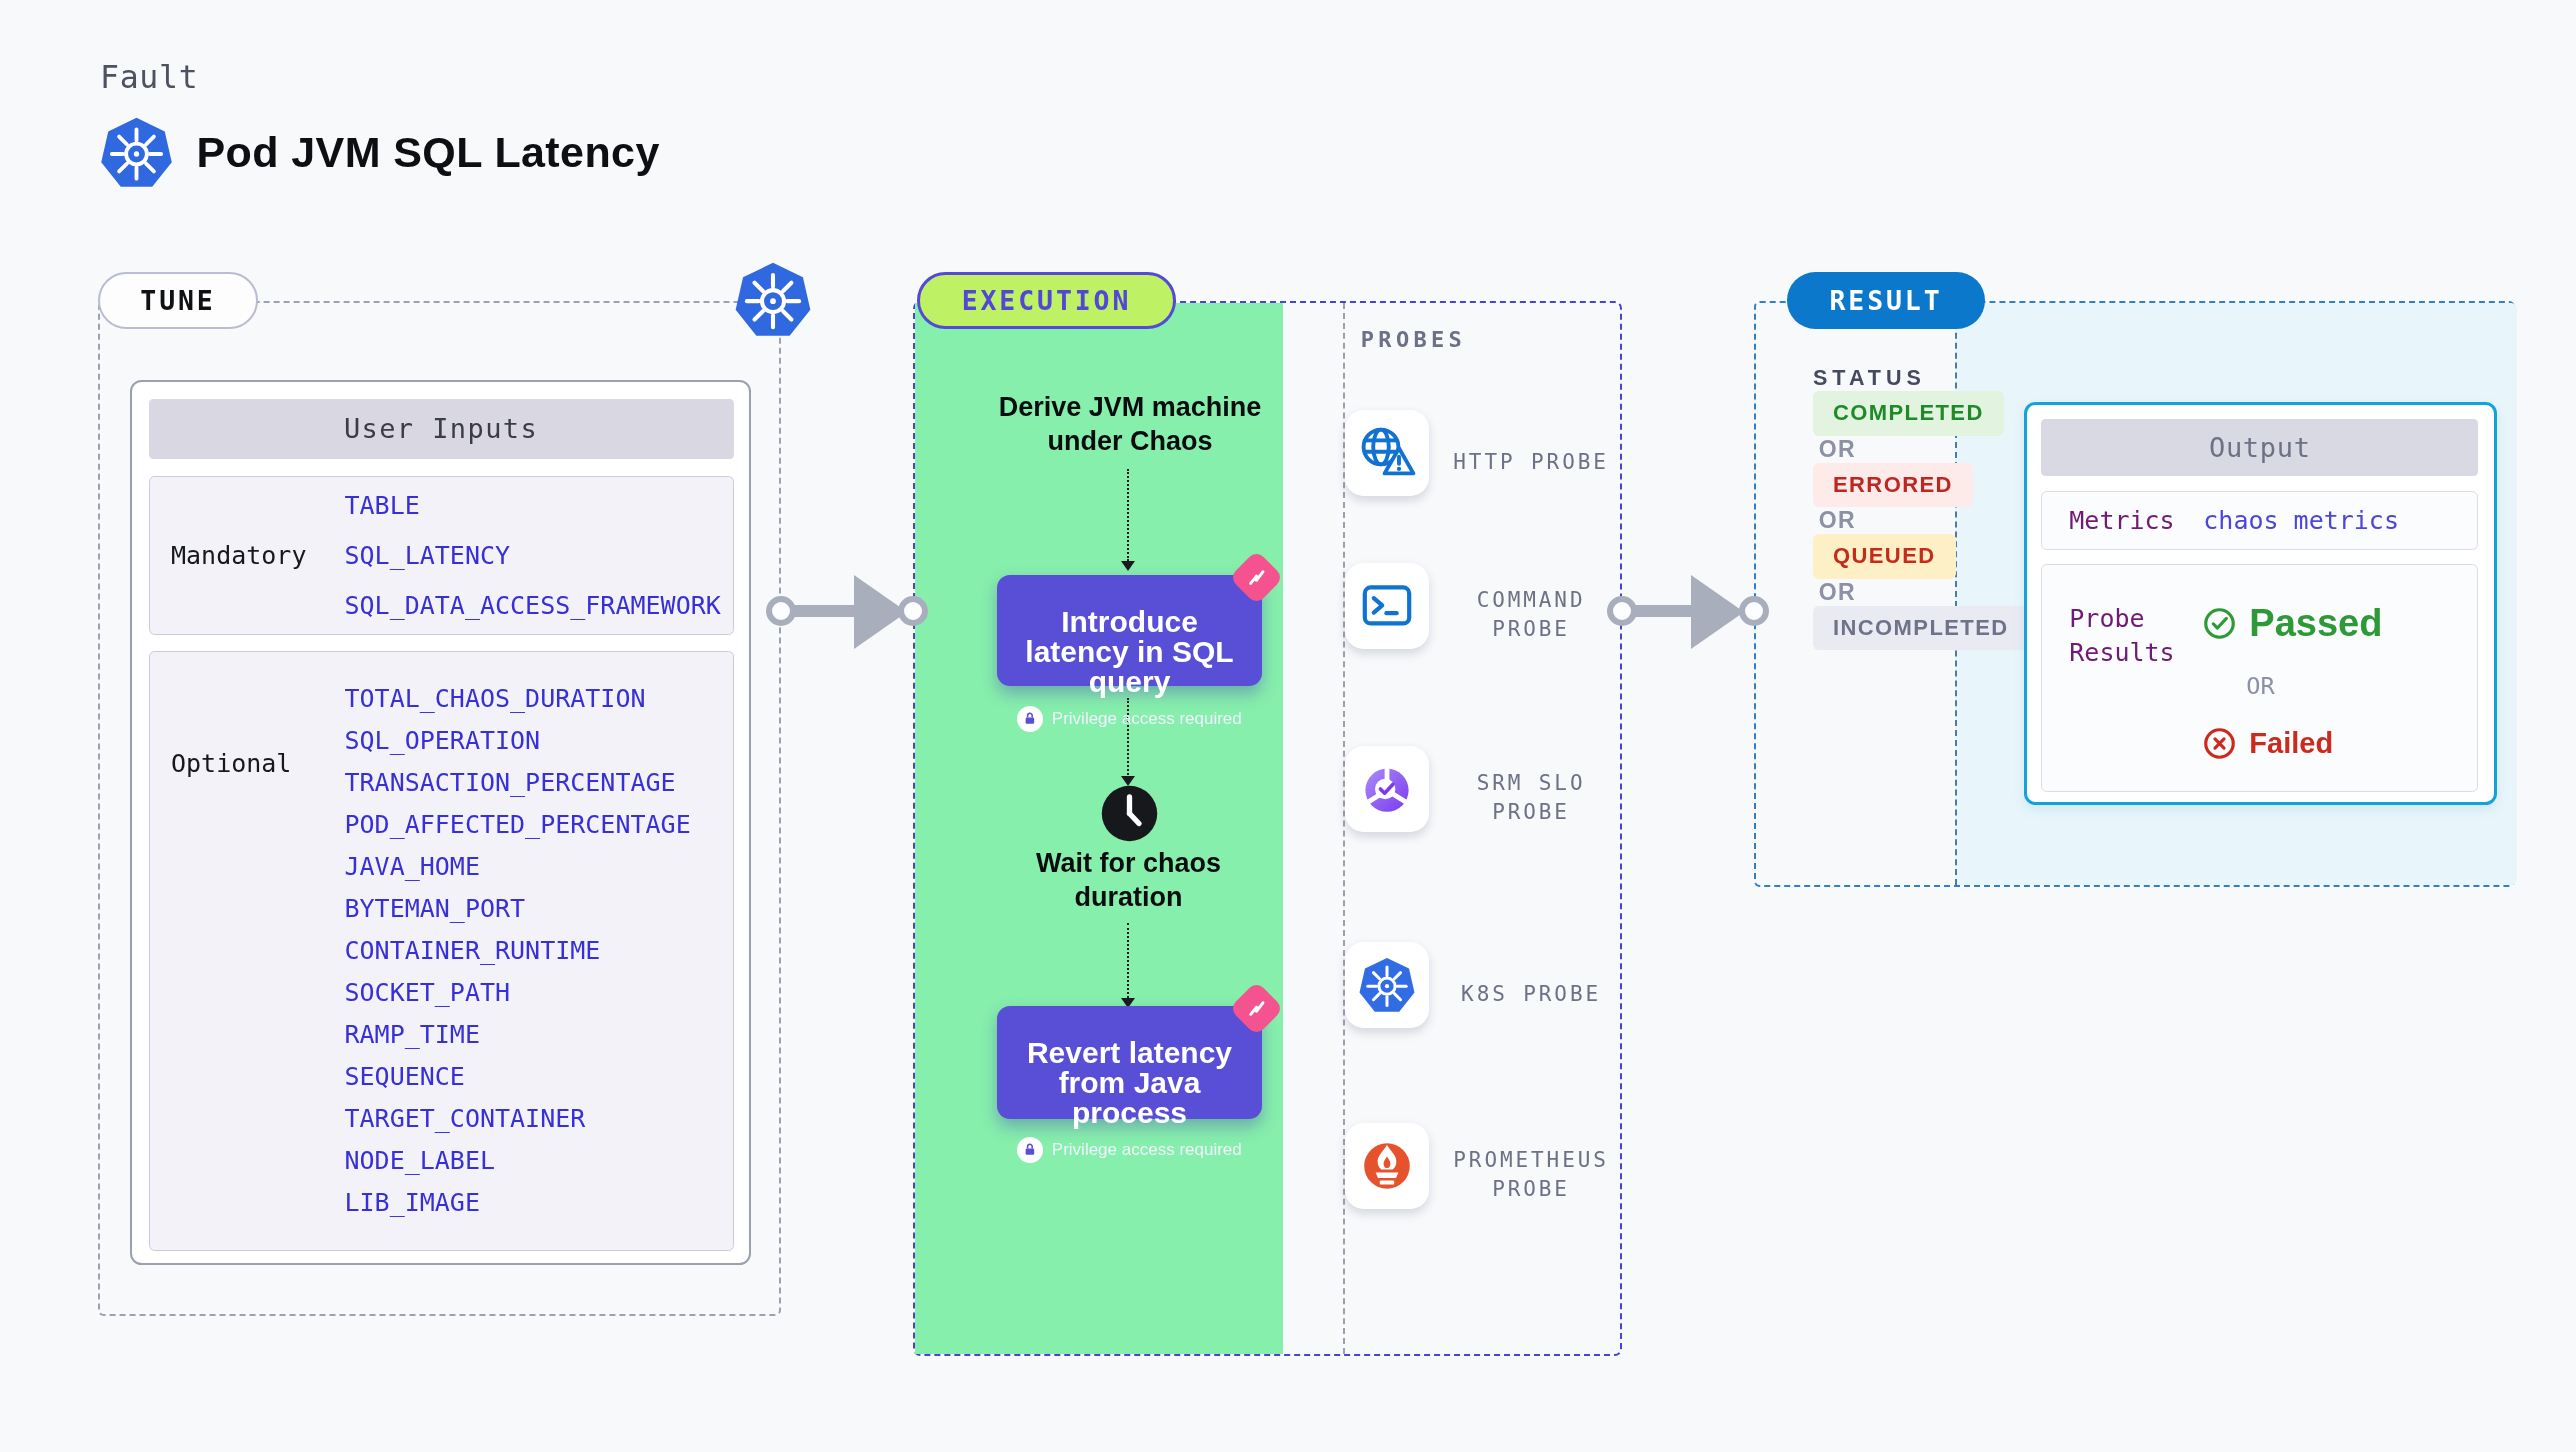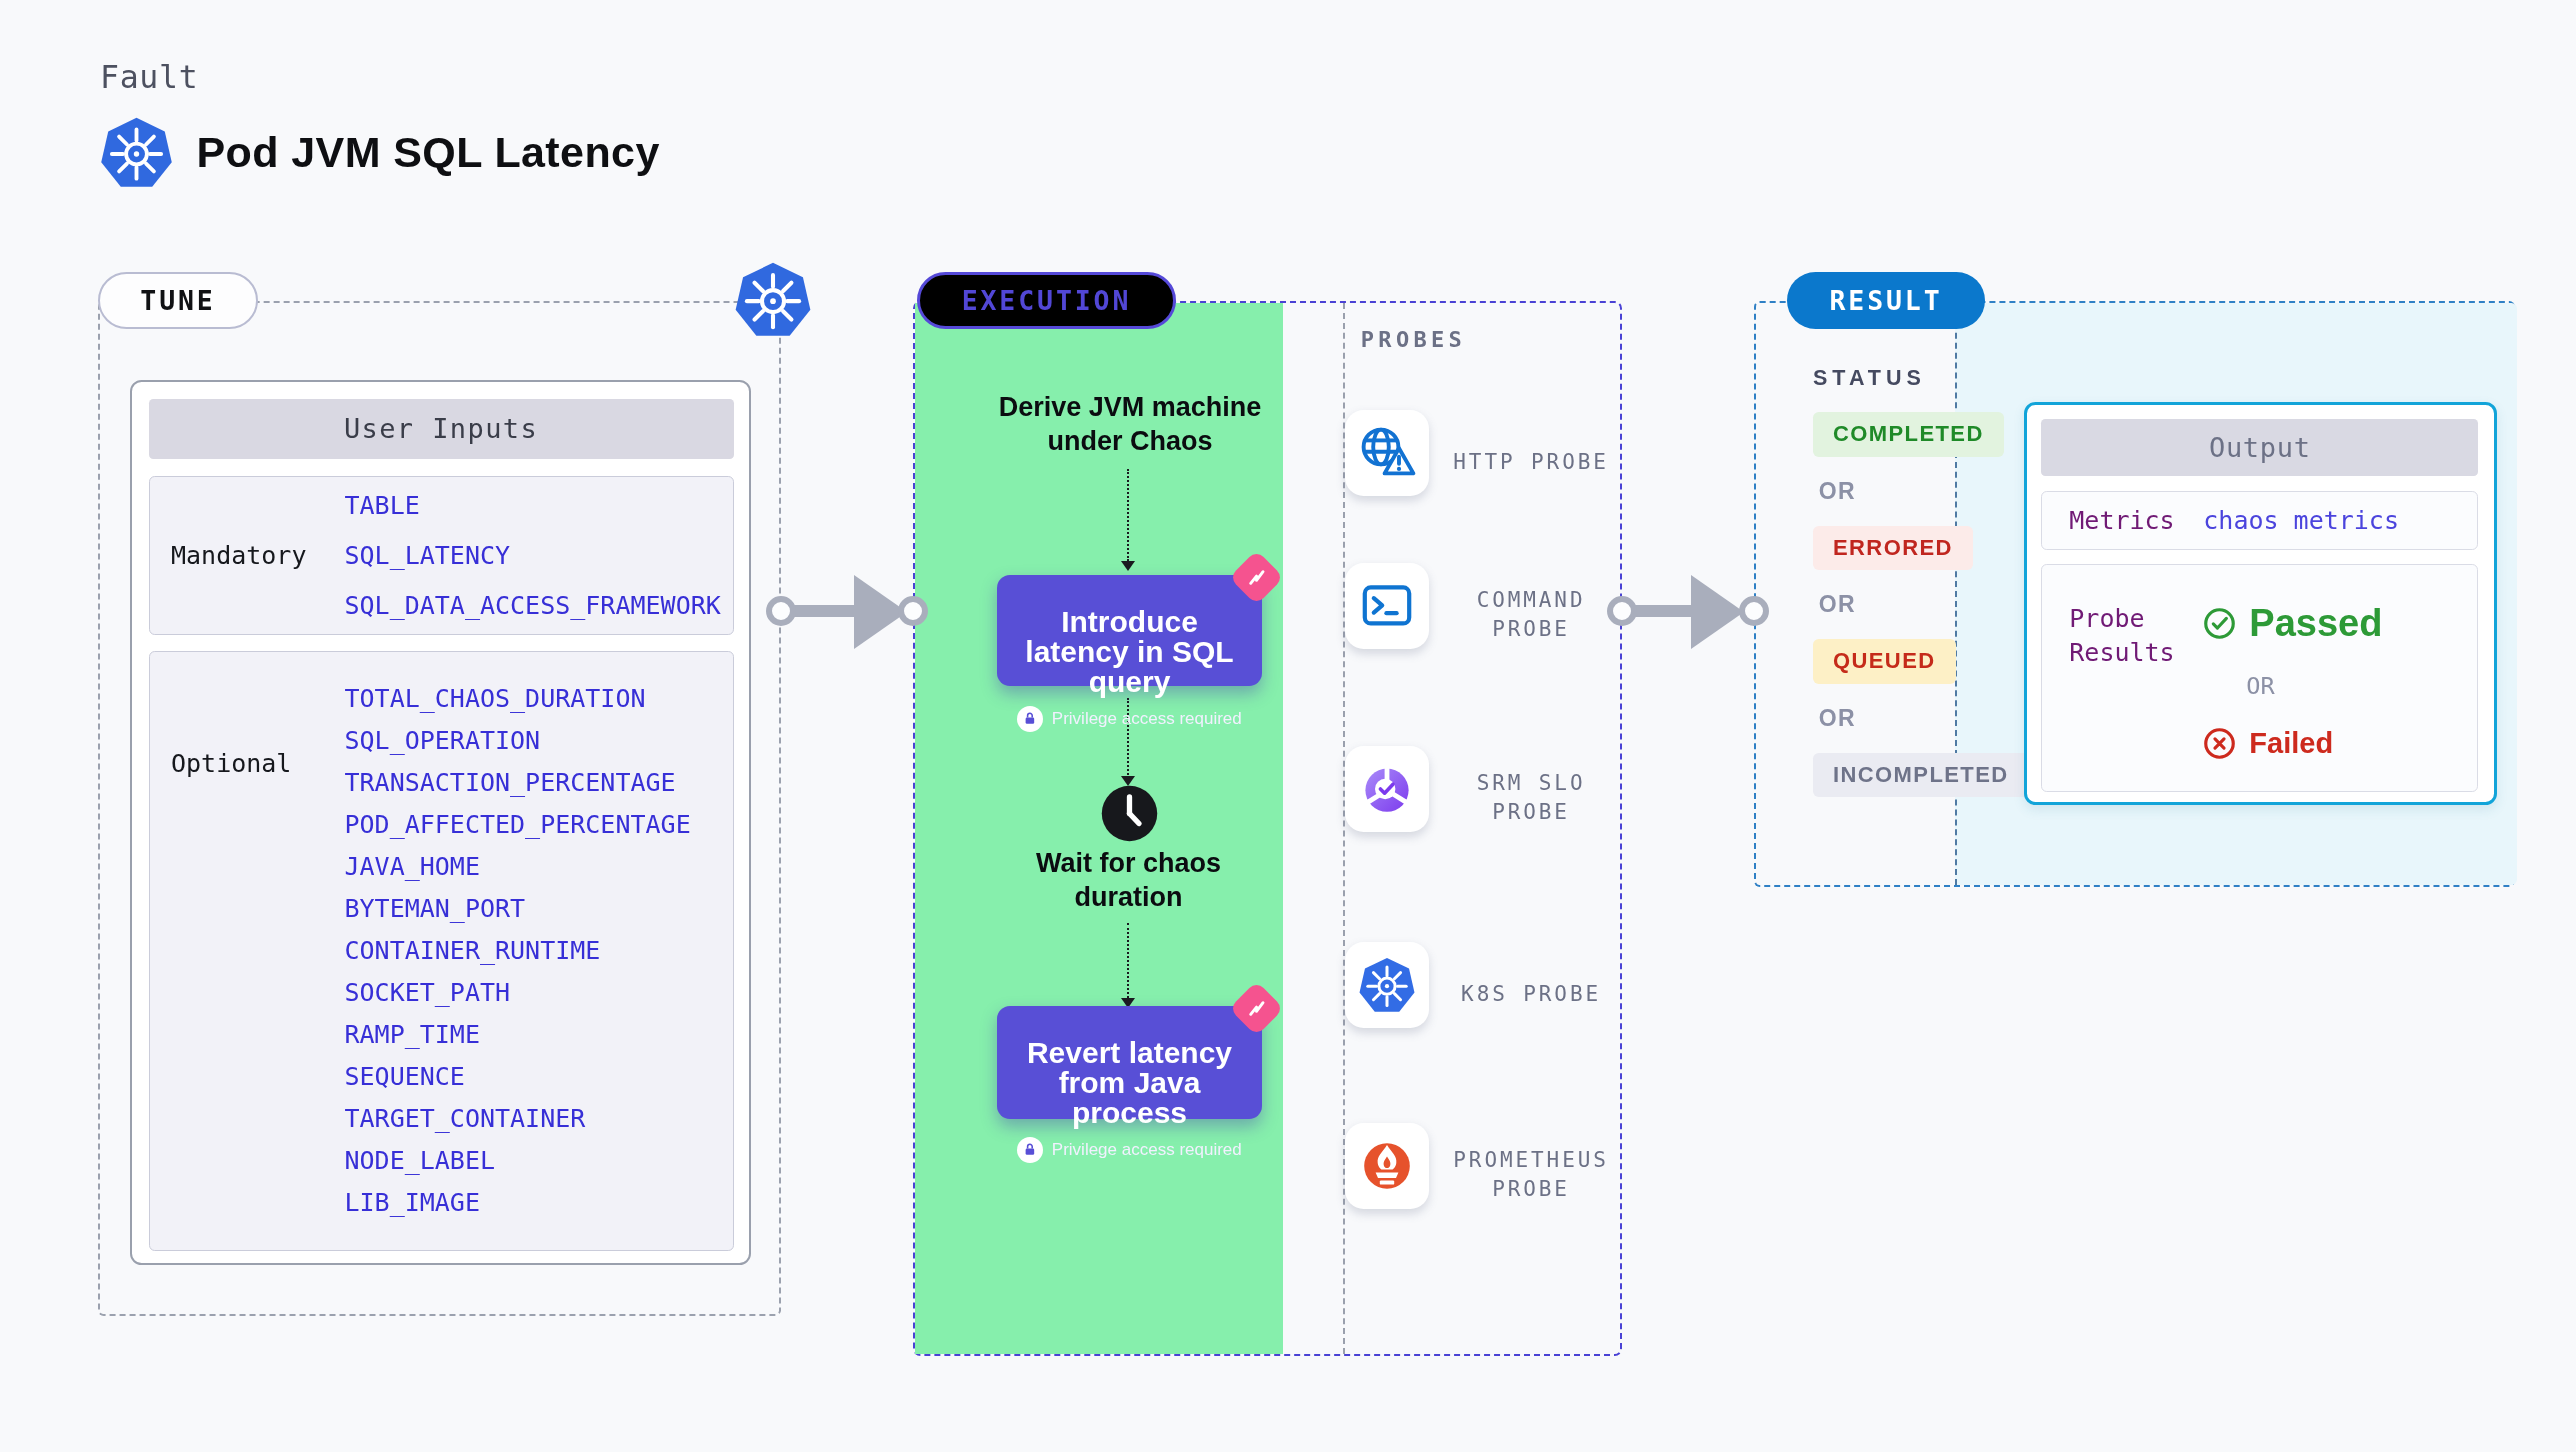--- a/index.html
+++ b/index.html
@@ -13,21 +13,21 @@
   .eyebrow{left:100px;top:59px;font-size:31.5px;color:#4d5160;letter-spacing:0.7px;}
   .title-row{left:98px;top:113px;display:flex;align-items:center;gap:21.5px;}
   .title-k8s{width:77px;height:79px;}
   .page-title{font-size:43px;font-weight:bold;color:#0e0f12;letter-spacing:0.4px;}
 
   
   .pill{display:flex;align-items:center;justify-content:center;border-radius:31.5px;
         font-weight:bold;letter-spacing:2.9px;box-sizing:border-box;}
   .tune-badge{left:98px;top:272px;width:160px;height:57px;background:#fdfdfe;border:2.9px solid #b9bcd2;
               color:#101114;font-size:26.5px;z-index:6;}
-  .exec-badge{left:917px;top:272px;width:259px;height:57px;background:#000000;border:3.6px solid #5549d8;
+  .exec-badge{left:917px;top:272px;width:259px;height:57px;background:#bef264;border:3.6px solid #5549d8;
               color:#5247d6;font-size:26.5px;z-index:6;}
   .result-badge{left:1787px;top:272px;width:198px;height:57px;background:#0b78cc;border:none;
                 color:#ffffff;font-size:26.5px;z-index:6;}
 
   
   .tune-box{left:98px;top:301px;width:683px;height:1015px;border:2.1px dashed #9ba1ae;border-radius:5.7px;box-sizing:border-box;}
   .tune-k8s{left:732px;top:258px;width:82px;height:83px;z-index:5;}
   .ui-card{left:130px;top:380px;width:621px;height:885px;background:#ffffff;border:2.9px solid #9aa0ad;
            border-radius:11.5px;box-sizing:border-box;z-index:2;}
   .ui-header{position:absolute;left:16.5px;top:16.5px;width:585px;height:60px;background:#d9d8e2;border-radius:4.3px;
@@ -79,21 +79,21 @@
   .probe-item{position:absolute;left:0;width:100%;display:flex;flex-direction:row;align-items:center;gap:11px;}
   .probe-card{width:86px;height:86px;background:#ffffff;border-radius:18.6px;box-shadow:0 4.3px 10px rgba(90,100,130,.22);
               display:flex;align-items:center;justify-content:center;}
   .probe-card svg{width:60px;height:60px;}
   .probe-label{margin-top:18.6px;width:186px;text-align:center;font-size:21px;color:#6c7186;letter-spacing:2.9px;line-height:29px;}
 
   
   .result-box{left:1754px;top:301px;width:761px;height:586px;border:2.1px dashed #2f80c5;border-radius:5.7px;box-sizing:border-box;}
   .cyan-panel{position:absolute;left:199px;top:0;width:562px;height:100%;background:#e8f6fb;
               border-left:2.1px dashed #4f7aa3;box-sizing:border-box;border-radius:0 5.7px 5.7px 0;}
-  .status-col{position:absolute;left:57px;top:63px;display:flex;flex-direction:column;align-items:flex-start;gap:21px;}
+  .status-col{position:absolute;left:57px;top:63px;display:flex;flex-direction:column;align-items:flex-start;}
   .status-heading{font-size:21.5px;font-weight:bold;color:#454a60;letter-spacing:5px;}
   .status-badge{padding:9.3px 20px;border-radius:5.7px;font-weight:bold;font-size:22px;letter-spacing:1.4px;}
   .st-completed{background:#e2f3df;color:#1f8a28;}
   .st-errored{background:#fcebe9;color:#c0261f;}
   .st-queued{background:#fdf0c6;color:#c52b1a;}
   .st-incompleted{background:#eaebf2;color:#6e7389;}
   .or-label{font-size:23px;font-weight:bold;color:#8c91a6;letter-spacing:1.4px;margin-left:5.7px;}
 
   .output-box{position:absolute;left:268px;top:99px;width:473px;height:403px;background:#ffffff;
               border:3.6px solid #12a4d9;border-radius:11.5px;box-sizing:border-box;box-shadow:0 4.3px 11.5px rgba(40,120,160,.12);}

